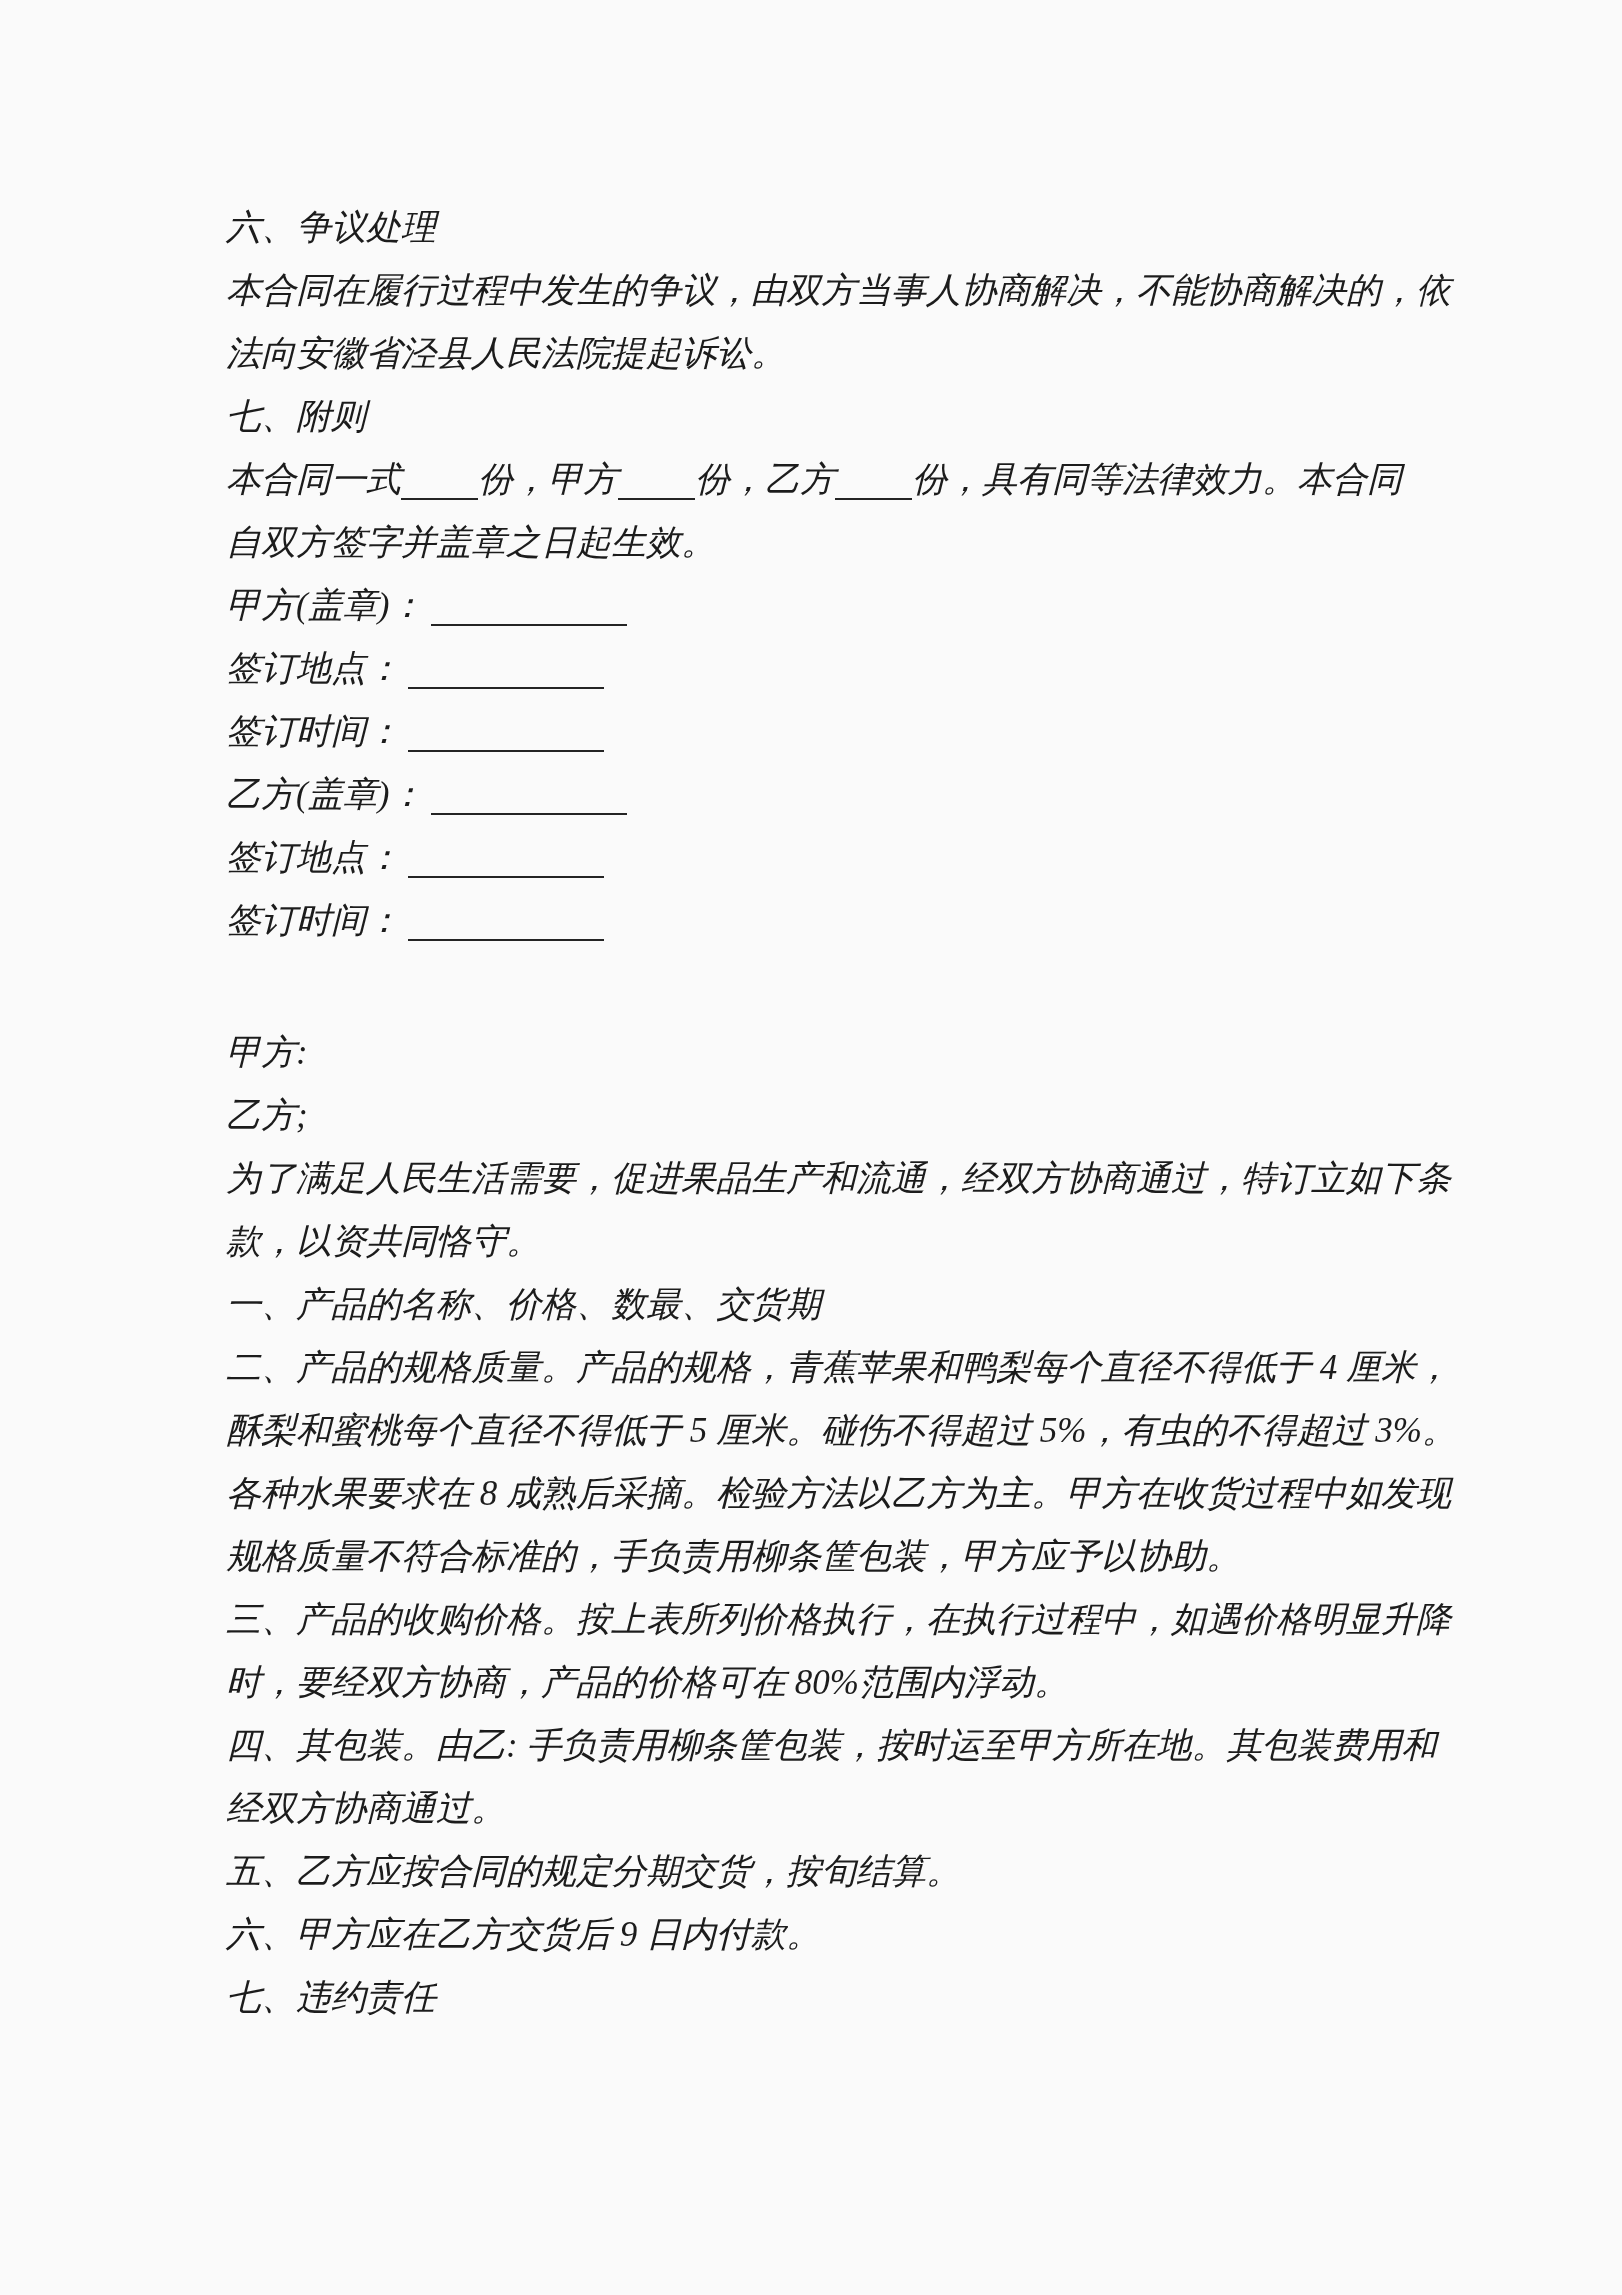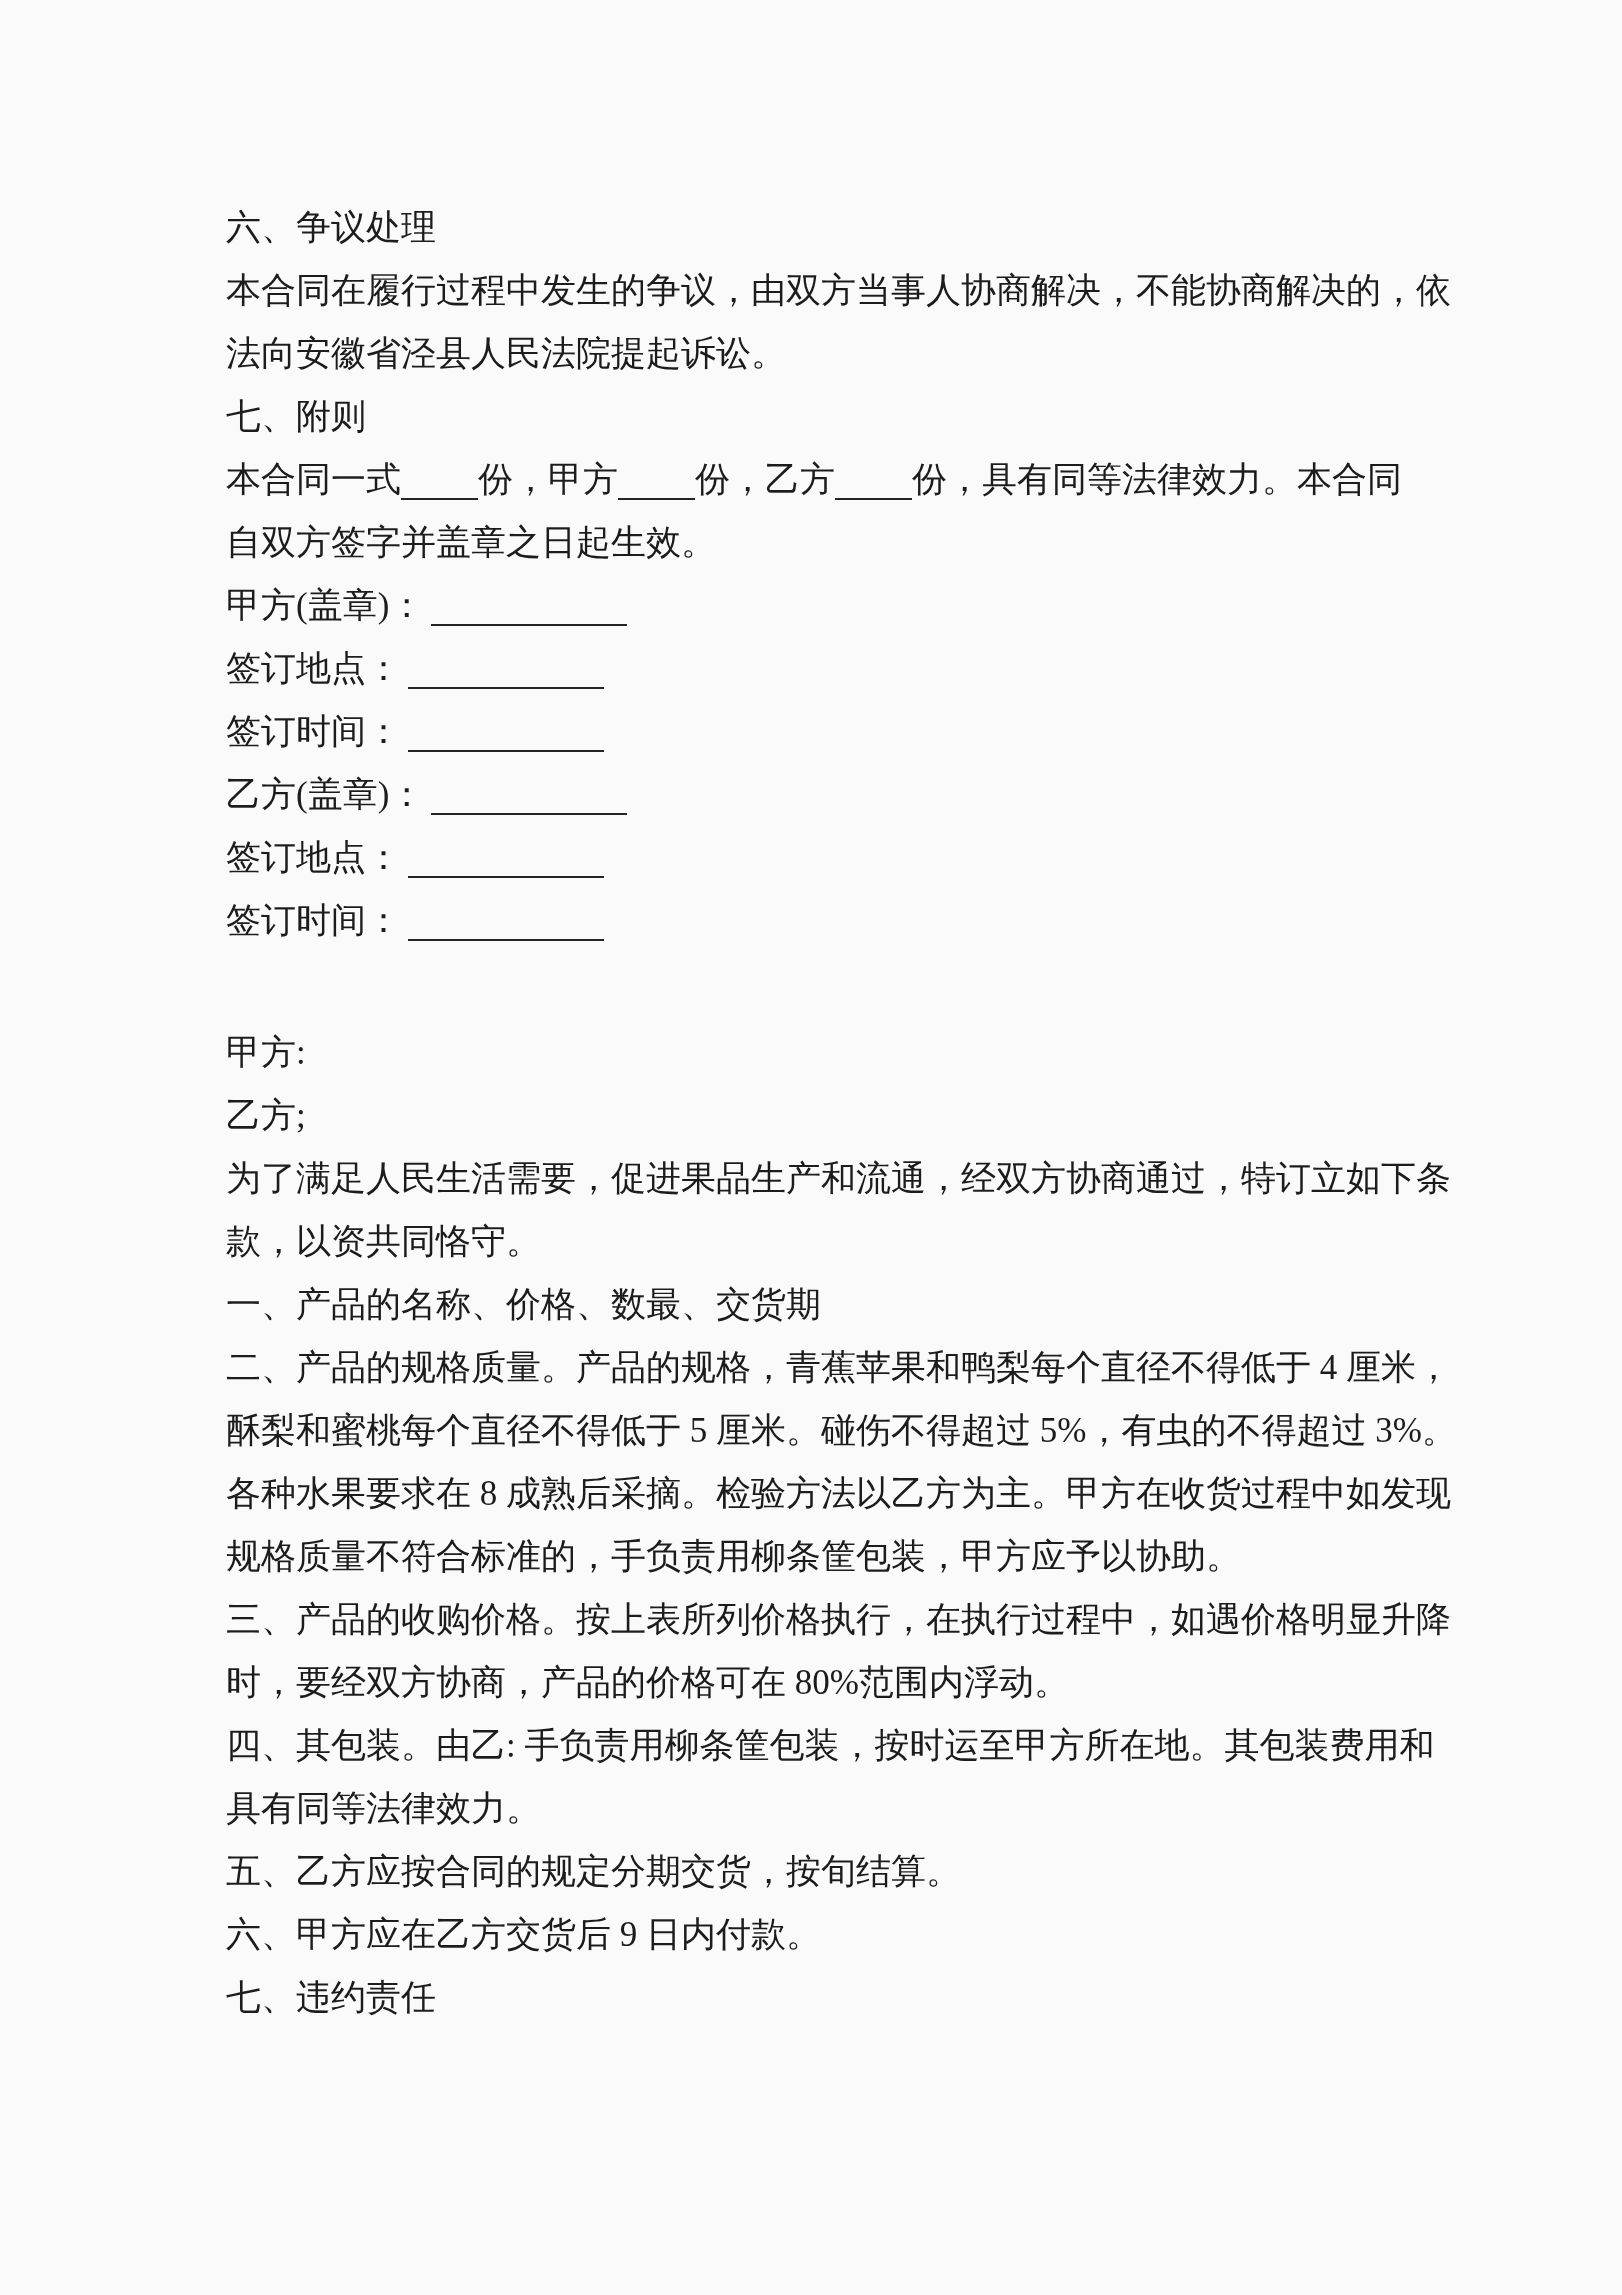--- a/index.html
+++ b/index.html
@@ -7,20 +7,21 @@
     width: 1623px;
     height: 2295px;
     background: #f9f9f9;
     position: relative;
     font-family: "Liberation Serif", "DejaVu Serif", serif;
   }
   .page {
     position: absolute;
     inset: 0;
     background: #fafafa;
+    font-style: italic;
   }
   .doc {
     position: absolute;
     left: 226px;
     top: 196px;
     width: 1186px;
     color: #1c1c1c;
     font-size: 35px;
     line-height: 63px;
   }
@@ -66,20 +67,20 @@
     <div class="line">为了满足人民生活需要，促进果品生产和流通，经双方协商通过，特订立如下条</div>
     <div class="line">款，以资共同恪守。</div>
     <div class="line">一、产品的名称、价格、数最、交货期</div>
     <div class="line">二、产品的规格质量。产品的规格，青蕉苹果和鸭梨每个直径不得低于 4 厘米，</div>
     <div class="line">酥梨和蜜桃每个直径不得低于 5 厘米。碰伤不得超过 5%，有虫的不得超过 3%。</div>
     <div class="line">各种水果要求在 8 成熟后采摘。检验方法以乙方为主。甲方在收货过程中如发现</div>
     <div class="line">规格质量不符合标准的，手负责用柳条筐包装，甲方应予以协助。</div>
     <div class="line">三、产品的收购价格。按上表所列价格执行，在执行过程中，如遇价格明显升降</div>
     <div class="line">时，要经双方协商，产品的价格可在 80%范围内浮动。</div>
     <div class="line">四、其包装。由乙: 手负责用柳条筐包装，按时运至甲方所在地。其包装费用和</div>
-    <div class="line">具有同等法律效力。</div>
+    <div class="line">经双方协商通过。</div>
     <div class="line">五、乙方应按合同的规定分期交货，按旬结算。</div>
     <div class="line">六、甲方应在乙方交货后 9 日内付款。</div>
     <div class="line">七、违约责任</div>
 
   </div>
 </div>
 
 
 </body></html>

